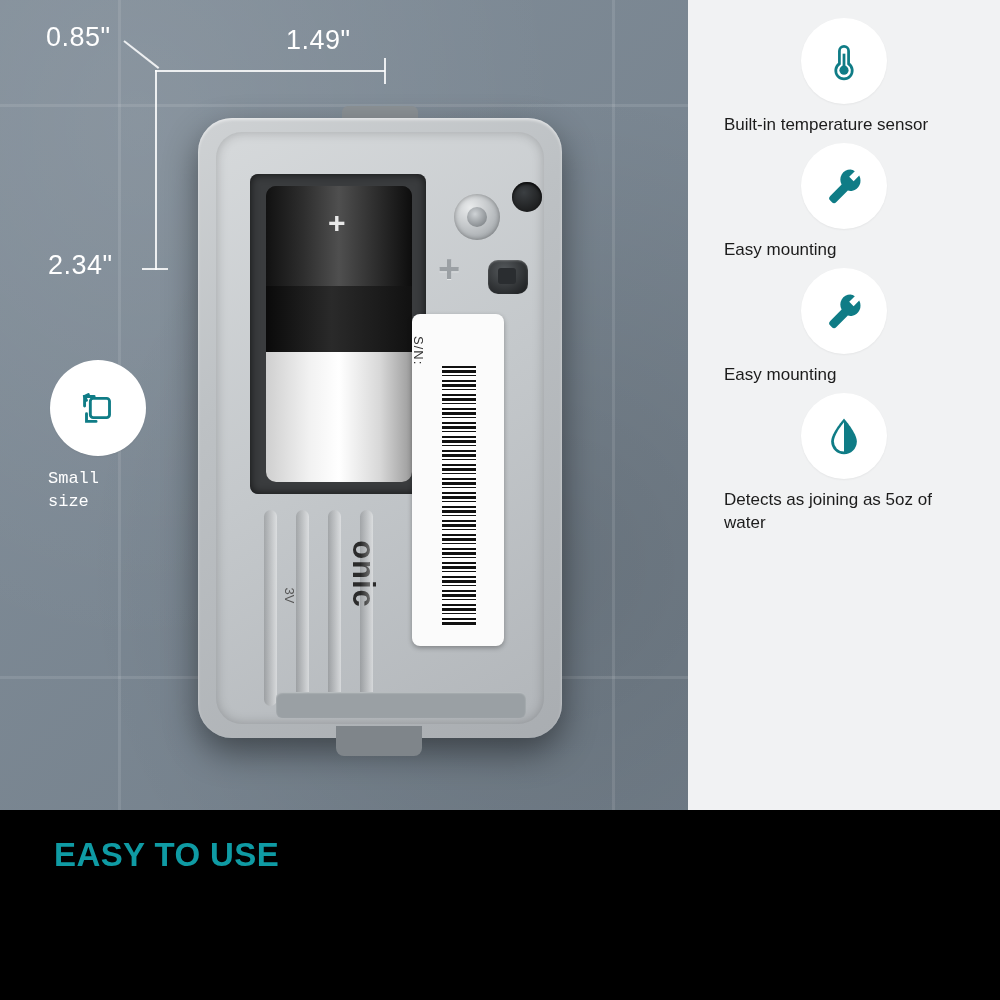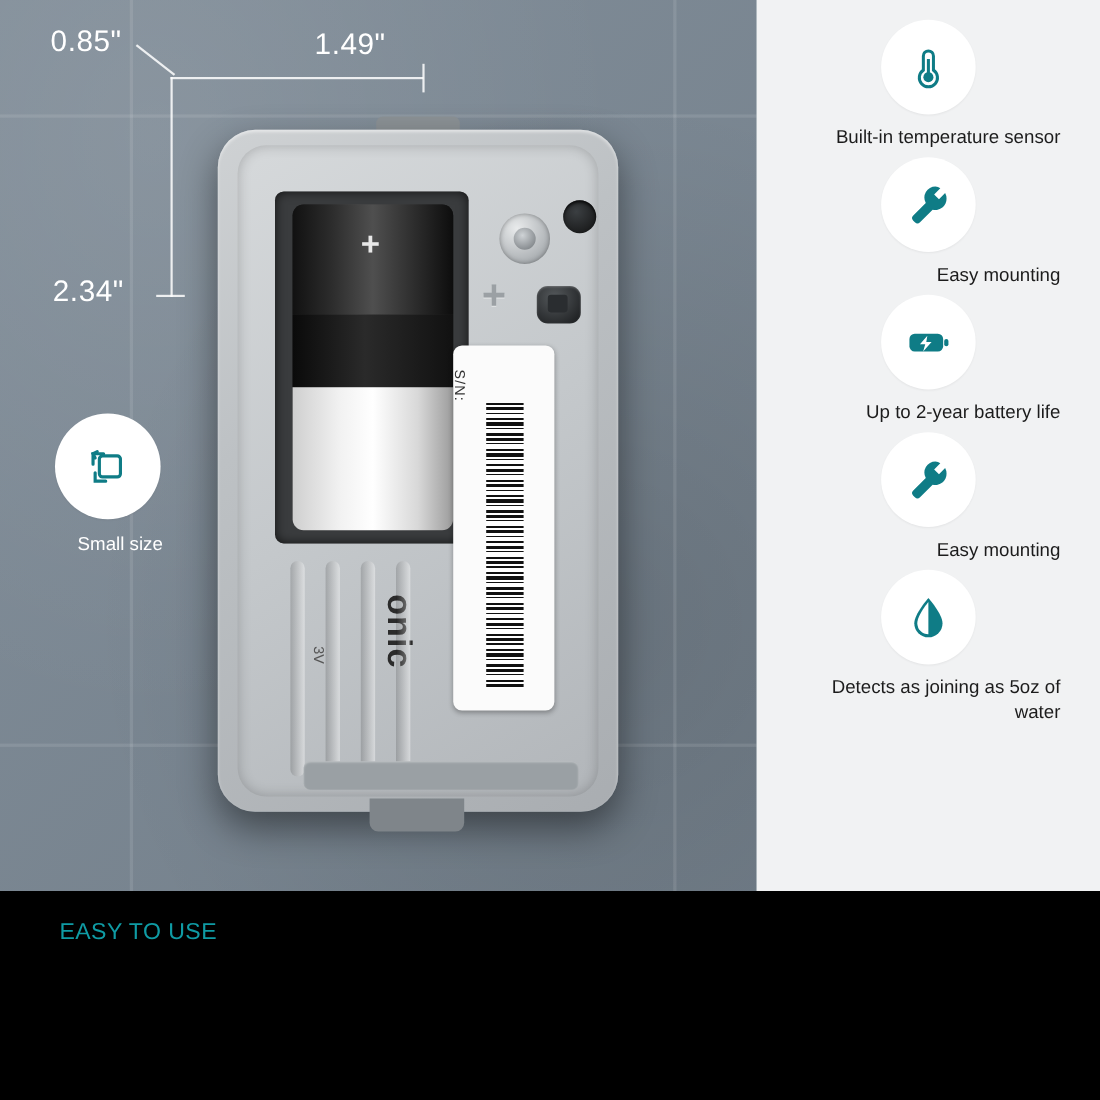--- a/index.html
+++ b/index.html
@@ -179,36 +179,36 @@
     padding-top: 18px;
   }
   .feature { width: 100%; display: flex; flex-direction: column; align-items: center; margin-bottom: 6px; }
   .circle {
     width: 86px; height: 86px; border-radius: 50%; background: #ffffff;
     display: flex; align-items: center; justify-content: center;
     box-shadow: 0 1px 2px rgba(0,0,0,.05);
   }
   .circle svg { display: block; }
   .feature-label {
-    margin-top: 10px; width: 240px; text-align: right;
+    margin-top: 10px; width: 240px; text-align: left;
     font-size: 17px; color: #1c1c1c; line-height: 1.35;
   }
 
   
-  .small-size { position: absolute; left: 48px; top: 376px; width: 100px; text-align: center; }
+  .small-size { position: absolute; left: 48px; top: 360px; width: 100px; text-align: center; font-family: Liberation Mono, monospace; }
   .small-size .circle { width: 96px; height: 96px; margin: 0 auto; }
   .small-size .feature-label { color: #ffffff; width: 100px; margin-top: 12px; font-size: 17px; }
 
   
   .banner {
     position: absolute; left: 0; top: 810px; width: 1000px; height: 190px;
     background: #000000; padding: 26px 54px 0 54px;
   }
   .banner-title {
-    color: #0f9ba4; font-size: 21px; font-weight: normal; letter-spacing: .4px;
+    color: #0f9ba4; font-size: 33px; font-weight: bold; letter-spacing: .4px;
   }
   .banner-text {
     margin-top: 8px; color: #ffffff; font-size: 27px; line-height: 1.33;
     max-width: 880px;
   }
   .divider-v { position: absolute; left: 688px; top: 0; width: 2px; height: 810px; background: #dcdee0; }
 </style>
 </head>
 <body>
 
@@ -300,30 +300,20 @@
 
     <div class="feature">
       <div class="circle">
         <svg width="44" height="44" viewBox="0 0 48 48" aria-hidden="true">
           <path d="M31 6 a11 11 0 0 0 -9.6 16.4 L9 34.8 a3.6 3.6 0 0 0 0 5.1 l1.6 1.6 a3.6 3.6 0 0 0 5.1 0 L28.2 29 A11 11 0 0 0 42 18 a11 11 0 0 0 -1.4 -5.4 l-6.1 6.1 -4.8 -4.8 6.1 -6.1 A11 11 0 0 0 31 6 z" fill="#0f7c86"></path>
         </svg>
       </div>
       <div class="feature-label">Easy mounting</div>
     </div>
 
-    <div class="feature">
-      <div class="circle">
-        <svg width="46" height="46" viewBox="0 0 48 48" aria-hidden="true">
-          <rect x="6" y="16" width="32" height="17" rx="5" fill="#0f7c86"></rect>
-          <rect x="39" y="21" width="4" height="7" rx="2" fill="#0f7c86"></rect>
-          <path d="M23 18 l-7 8 h5 l-2 7 8 -9 h-5 z" fill="#ffffff"></path>
-        </svg>
-      </div>
-      <div class="feature-label">Up to 2-year battery life</div>
-    </div>
 
     <div class="feature">
       <div class="circle">
         <svg width="44" height="44" viewBox="0 0 48 48" aria-hidden="true">
           <path d="M31 6 a11 11 0 0 0 -9.6 16.4 L9 34.8 a3.6 3.6 0 0 0 0 5.1 l1.6 1.6 a3.6 3.6 0 0 0 5.1 0 L28.2 29 A11 11 0 0 0 42 18 a11 11 0 0 0 -1.4 -5.4 l-6.1 6.1 -4.8 -4.8 6.1 -6.1 A11 11 0 0 0 31 6 z" fill="#0f7c86"></path>
         </svg>
       </div>
       <div class="feature-label">Easy mounting</div>
     </div>
 

